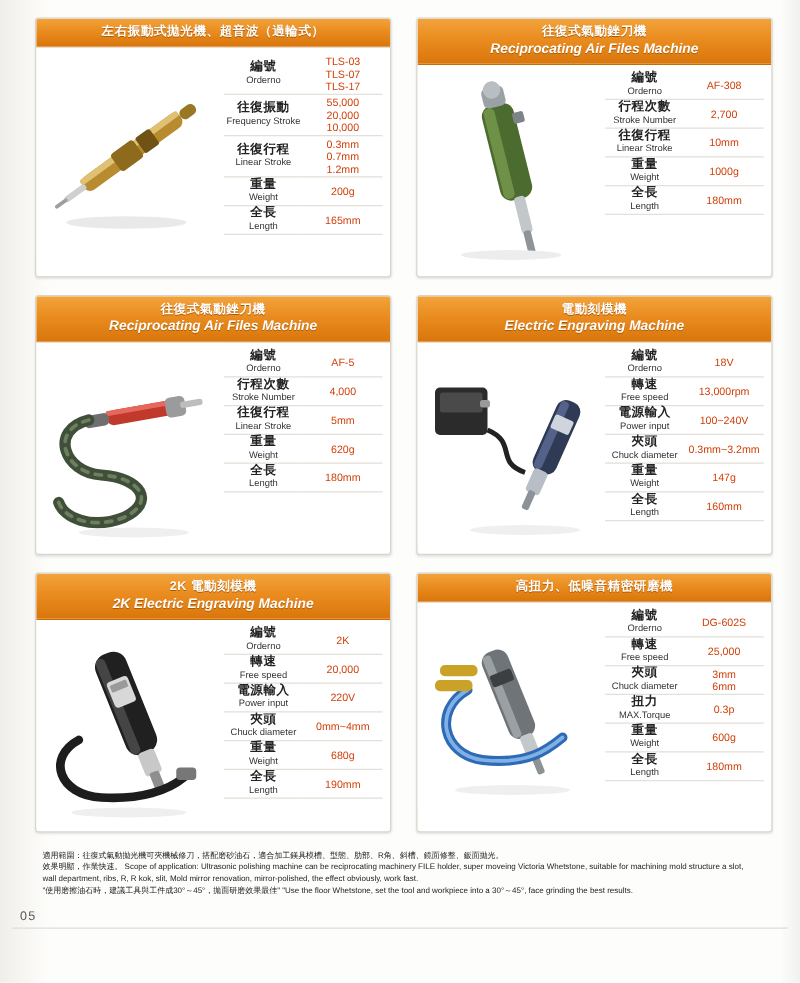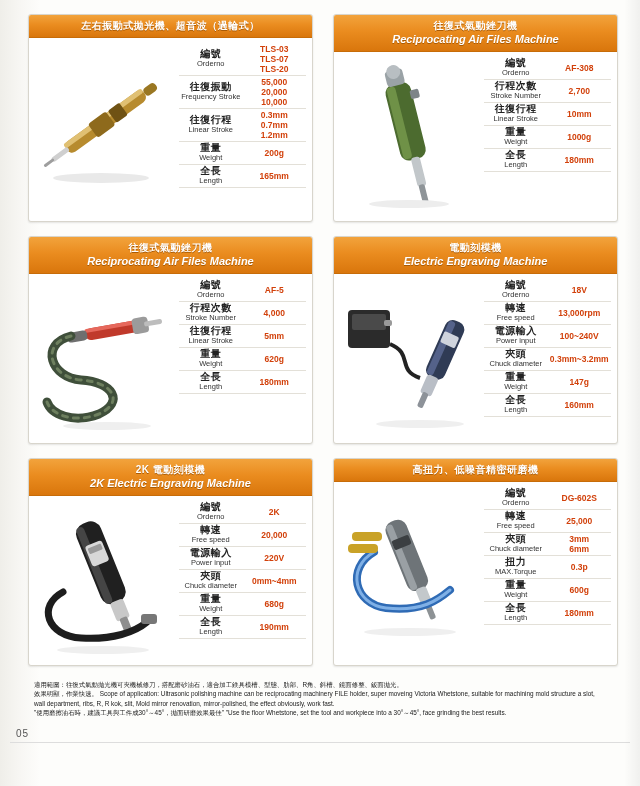--- a/index.html
+++ b/index.html
@@ -48,21 +48,21 @@
   table.spec{width:100%;border-collapse:collapse;}
   table.spec td{
     vertical-align:middle;padding:1px 2px;
   }
   td.lbl{
     width:50%;text-align:center;font-size:8px;color:#222;line-height:10px;
   }
   td.lbl .c{font-size:10px;font-weight:bold;letter-spacing:.5px;display:block;}
   td.lbl .e{font-size:7.5px;display:block;color:#333;}
   td.val{
-    width:50%;text-align:center;font-size:8.5px;font-weight:bold;color:#d2410b;
+    width:50%;text-align:center;font-size:8.5px;font-weight:normal;color:#d2410b;
     line-height:10px;
   }
   td.val .sub{display:block;}
   tr.sep td{border-bottom:1px solid #e3e0d8;}
 
   .footnote{
     position:absolute;left:34px;top:680px;width:580px;
     font-size:6.4px;line-height:9.4px;color:#1a1a1a;
   }
   .footnote .ln{white-space:nowrap;overflow:hidden;}
@@ -107,21 +107,21 @@
         <table class="spec">
               <tbody>
                 <tr class="sep">
       <td class="lbl">
         <span class="c">編號</span>
         <span class="e">Orderno</span>
       </td>
       <td class="val">
                     <span class="sub">TLS-03</span>
                     <span class="sub">TLS-07</span>
-                    <span class="sub">TLS-20</span>
+                    <span class="sub">TLS-17</span>
                   </td>
     </tr>
                 <tr class="sep">
       <td class="lbl">
         <span class="c">往復振動</span>
         <span class="e">Frequency Stroke</span>
       </td>
       <td class="val">
                     <span class="sub">55,000</span>
                     <span class="sub">20,000</span>

